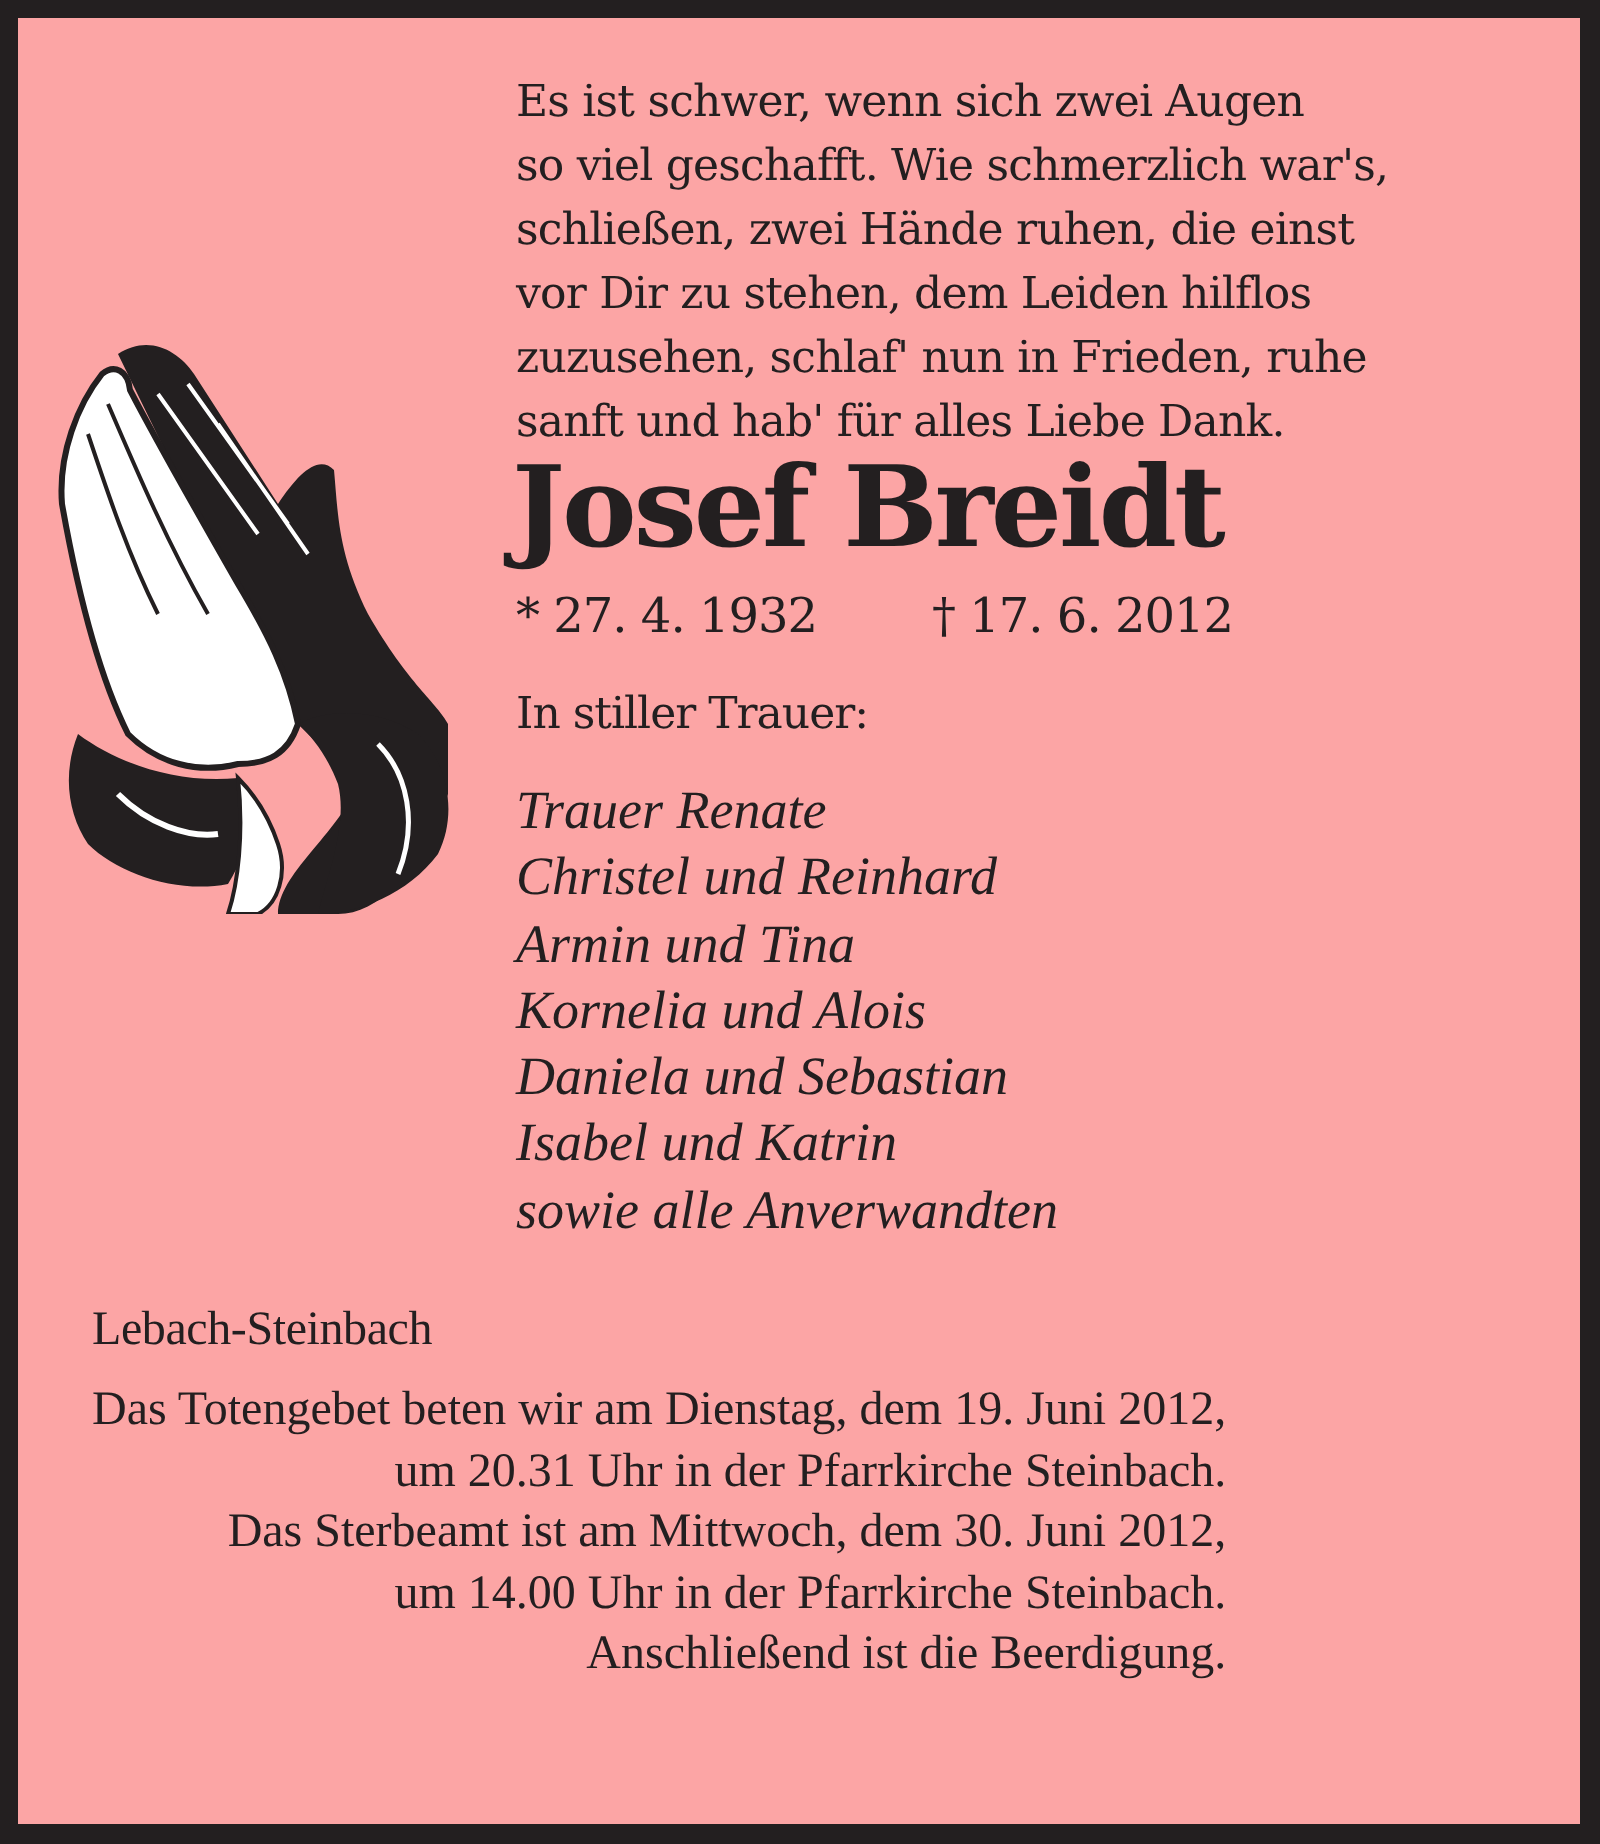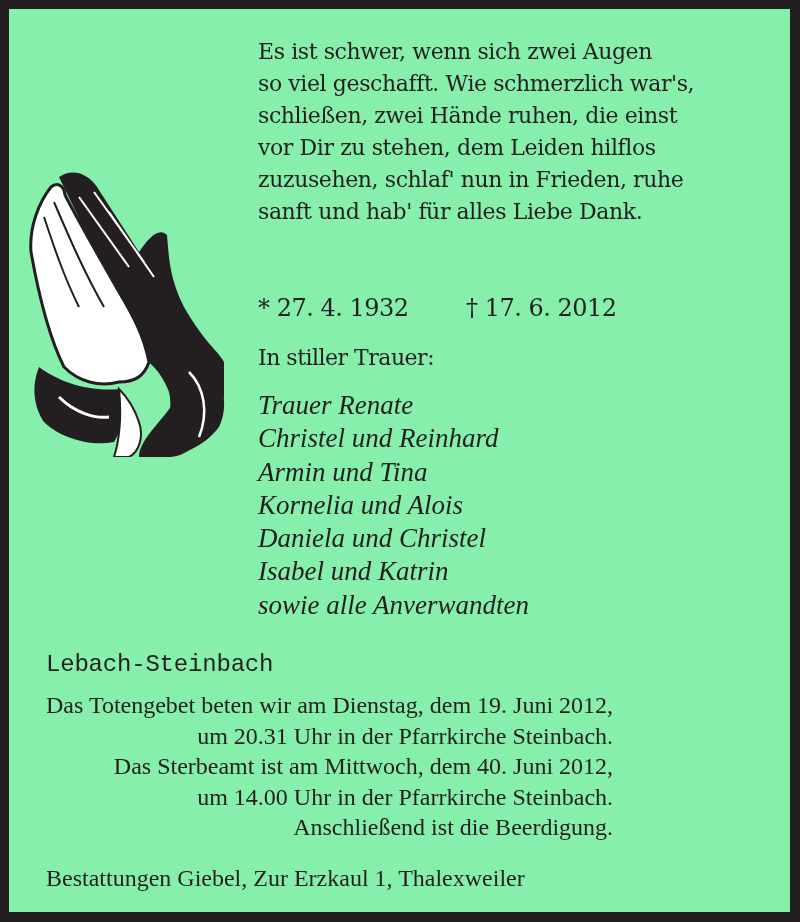--- a/index.html
+++ b/index.html
@@ -1,19 +1,19 @@
 <!DOCTYPE html>
 <html><head>
 <meta charset="utf-8">
 <style>
   html, body { margin: 0; padding: 0; }
   body { width: 800px; height: 922px; background: #231f20; position: relative; overflow: hidden; }
   .card {
     position: absolute; left: 9px; top: 9px; width: 781px; height: 903px;
-    background: #86efac; box-sizing: border-box;
+    background: #fca5a5; box-sizing: border-box;
     font-family: "DejaVu Serif", "Liberation Serif", serif; color: #231f20;
   }
   .verse {
     position: absolute; left: 249px; top: 27px; width: 470px;
     font-size: 22px; line-height: 32px; letter-spacing: -0.4px;
   }
   .verse div { white-space: nowrap; }
   .hands { position: absolute; left: 10px; top: 148px; width: 230px; height: 300px; }
   .name {
     position: absolute; left: 247px; top: 210px;
@@ -26,21 +26,21 @@
   .mourning {
     position: absolute; left: 249px; top: 334px; font-size: 22px; line-height: 30px; letter-spacing: -0.5px; white-space: nowrap; text-align: center;
   }
   .mourners {
     position: absolute; left: 249px; top: 380px; font-size: 22.5px; line-height: 33.3px;
     font-style: italic; font-family: "Liberation Serif", "DejaVu Serif", serif; font-size: 27px; letter-spacing: 0px;
   }
   .mourners div { white-space: nowrap; }
   .location {
     position: absolute; left: 37px; top: 640px; font-size: 24px; line-height: 32px; white-space: nowrap;
-    font-family: Liberation Mono, monospace; letter-spacing: -0.2px; text-align: center;
+    font-family: Liberation Serif, serif; letter-spacing: -0.2px; text-align: center;
   }
   .services {
     position: absolute; left: 37px; top: 681px; font-size: 24px; line-height: 30.5px;
     font-family: "Liberation Serif", serif;
   }
   .services div { white-space: nowrap; text-align: right; }
   .funeral-home {
     position: absolute; left: 37px; top: 853px; font-size: 24px; line-height: 32px; white-space: nowrap;
     font-family: "Liberation Serif", serif;
   }
@@ -69,42 +69,42 @@
       <path d="M25 60 C35 90 45 120 60 150 M35 45 C50 80 65 115 85 150" stroke="#231f20" stroke-width="2" fill="none"></path>
 
       <path d="M20 210 C40 225 70 235 100 232 C110 245 105 270 95 285 C70 290 40 280 25 265 C15 250 12 230 20 210 Z" fill="#231f20"></path>
       <path d="M40 240 C55 255 75 262 90 260" stroke="#fff" stroke-width="3" fill="none"></path>
       <path d="M130 205 C150 195 175 200 190 210 C205 225 210 250 200 270 C185 290 160 300 140 300 C145 280 155 255 150 235 C145 222 138 212 130 205 Z" fill="#231f20"></path>
       <path d="M170 215 C185 230 190 255 180 280" stroke="#fff" stroke-width="2.5" fill="none"></path>
       <path d="M100 232 C108 240 115 250 120 265 C125 280 120 295 110 300 L95 300 C100 285 103 260 100 232 Z" fill="#fff" stroke="#231f20" stroke-width="2"></path>
     </svg>
   </div>
 
+  <div class="name">Josef Breidt</div>
 
   <div class="dates">
     <span>* 27. 4. 1932</span>
     <span class="death">† 17. 6. 2012</span>
   </div>
 
   <div class="mourning">In stiller Trauer:</div>
 
   <div class="mourners">
     <div>Trauer Renate</div>
     <div>Christel und Reinhard</div>
     <div>Armin und Tina</div>
     <div>Kornelia und Alois</div>
-    <div>Daniela und Christel</div>
+    <div>Daniela und Sebastian</div>
     <div>Isabel und Katrin</div>
     <div>sowie alle Anverwandten</div>
   </div>
 
   <div class="location">Lebach-Steinbach</div>
 
   <div class="services">
     <div>Das Totengebet beten wir am Dienstag, dem 19. Juni 2012,</div>
     <div>um 20.31 Uhr in der Pfarrkirche Steinbach.</div>
-    <div>Das Sterbeamt ist am Mittwoch, dem 40. Juni 2012,</div>
+    <div>Das Sterbeamt ist am Mittwoch, dem 30. Juni 2012,</div>
     <div>um 14.00 Uhr in der Pfarrkirche Steinbach.</div>
     <div>Anschließend ist die Beerdigung.</div>
   </div>
 
-  <div class="funeral-home">Bestattungen Giebel, Zur Erzkaul 1, Thalexweiler</div>
 </div>
 
 </body></html>

